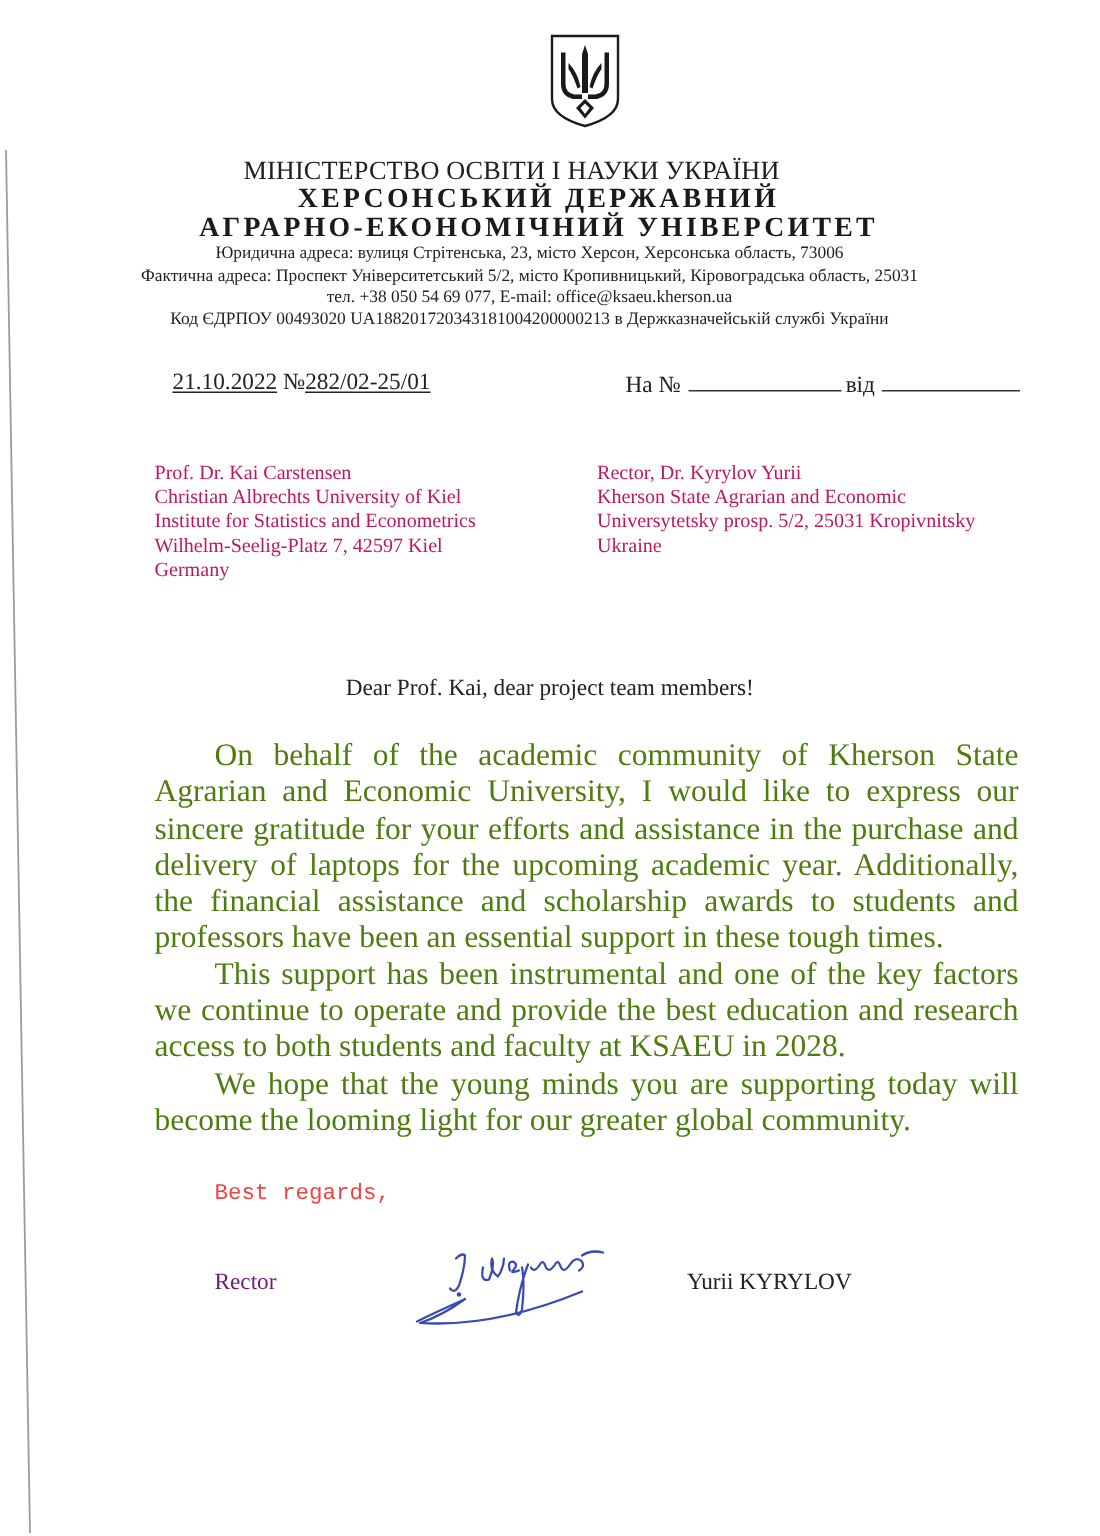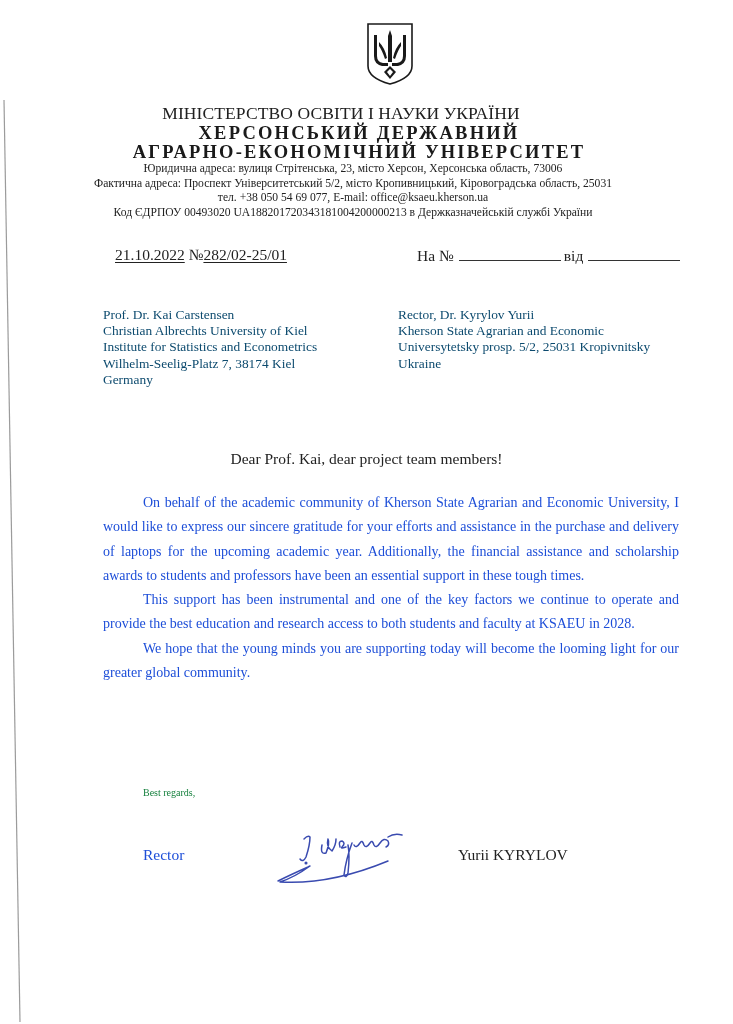--- a/index.html
+++ b/index.html
@@ -69,55 +69,55 @@
       vertical-align: baseline;
     }
     .blank-1 { width: 102px; margin: 0 3px 0 5px; }
     .blank-2 { width: 92px; margin-left: 5px; }
 
     .address-block {
       position: absolute;
       top: 307px;
       font-size: 13.4px;
       line-height: 16.2px;
-      color: #0c4a6e;
+      color: #be185d;
     }
     .addr-left { left: 103px; }
     .addr-right { left: 398px; }
 
     .salutation {
       position: absolute;
       top: 450px; left: 0; width: 733px;
       text-align: center;
       font-size: 15.5px;
       color: #222;
     }
 
     .body-text {
       position: absolute;
       left: 103px; width: 576px;
       top: 491px;
-      font-size: 14px;
+      font-size: 21px;
       line-height: 24.3px;
-      color: #1d4ed8;
+      color: #4d7c0f;
     }
     .para {
       text-align: justify;
       text-indent: 40px;
     }
 
     .regards {
       position: absolute;
       top: 787px; left: 143px;
-      font-size: 10px; color: #15803d;
+      font-size: 15px; color: #ef4444; font-family: Liberation Mono, monospace;
     }
     .sign-title {
       position: absolute;
       top: 846px; left: 143px;
-      font-size: 15.5px; color: #1d4ed8; text-align: right;
+      font-size: 15.5px; color: #701a75; text-align: right;
     }
     .sign-name {
       position: absolute;
       top: 846px; left: 458px;
       font-size: 15.5px; color: #222;
     }
     .signature {
       position: absolute;
       left: 270px; top: 825px;
       width: 150px; height: 62px;
@@ -159,21 +159,21 @@
   <span>№</span><span class="u">282/02-25/01</span>
 </div>
 <div class="ref-line ref-right">
   <span>На №</span><span class="blank blank-1"></span><span>від</span><span class="blank blank-2"></span>
 </div>
 
 <div class="address-block addr-left">
   <div>Prof. Dr. Kai Carstensen</div>
   <div>Christian Albrechts University of Kiel</div>
   <div>Institute for Statistics and Econometrics</div>
-  <div>Wilhelm-Seelig-Platz 7, 38174 Kiel</div>
+  <div>Wilhelm-Seelig-Platz 7, 42597 Kiel</div>
   <div>Germany</div>
 </div>
 <div class="address-block addr-right">
   <div>Rector, Dr. Kyrylov Yurii</div>
   <div>Kherson State Agrarian and Economic</div>
   <div>Universytetsky prosp. 5/2, 25031 Kropivnitsky</div>
   <div>Ukraine</div>
 </div>
 
 <div class="salutation">Dear Prof. Kai, dear project team members!</div>

